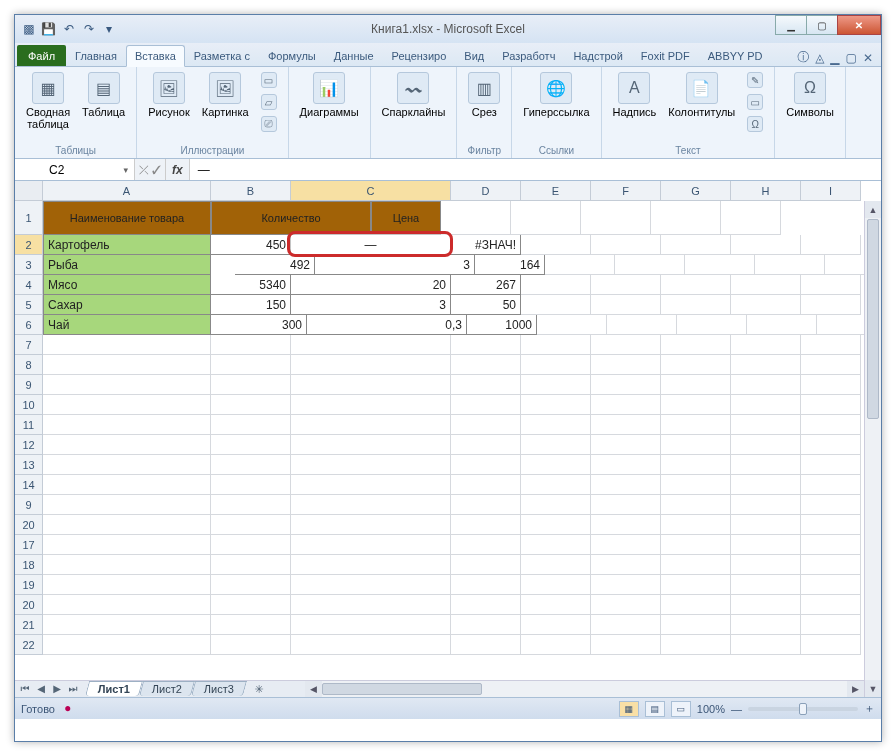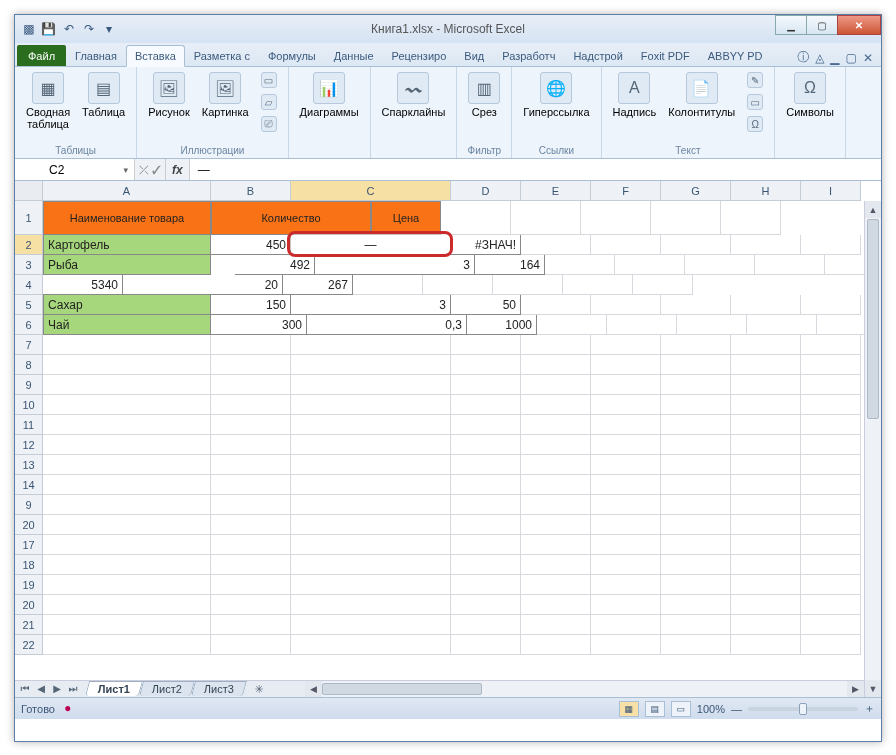--- a/index.html
+++ b/index.html
@@ -51,21 +51,21 @@
 .col-headers{position:absolute;left:28px;top:0;height:20px;display:flex;}
 .ch{height:20px;border-right:1px solid #c4ccd6;border-bottom:1px solid #c4ccd6;background:#eef2f6;display:flex;align-items:center;justify-content:center;font-size:11px;color:#3a5572;}
 .ch.sel{background:#f7e0a3;}
 .row-headers{position:absolute;left:0;top:20px;width:28px;}
 .rh{width:28px;border-right:1px solid #c4ccd6;border-bottom:1px solid #c4ccd6;background:#eef2f6;display:flex;align-items:center;justify-content:center;font-size:11px;color:#3a5572;}
 .rh.sel{background:#f7e0a3;}
 .cells{position:absolute;left:28px;top:20px;}
 .row{display:flex;}
 .cell{border-right:1px solid #d6d9de;border-bottom:1px solid #d6d9de;font-size:12px;color:#222;display:flex;align-items:center;overflow:hidden;}
 .cell.bordered{border-right:1px solid #888;border-bottom:1px solid #888;}
-.cell.hdr{background:#f97316;justify-content:center;font-size:11px;border-top:1px solid #888;border-left:1px solid #888;}
+.cell.hdr{background:#a16207;justify-content:center;font-size:11px;border-top:1px solid #888;border-left:1px solid #888;}
 .cell.name{background:#a7d77c;padding:0 4px;border-left:1px solid #888;}
 .cell.num{justify-content:flex-end;padding-right:4px;}
 .cell.center{justify-content:center;}
 .highlight{position:absolute;border:3px solid #cc2b2b;border-radius:8px;pointer-events:none;box-shadow:0 0 0 1px rgba(255,255,255,.5) inset;}
 
 
 .vscroll{position:absolute;right:0;top:20px;bottom:0;width:17px;background:#eef1f5;border-left:1px solid #ccd;}
 .vscroll .thumb{position:absolute;left:2px;right:2px;top:18px;height:200px;background:#d0d8e2;border:1px solid #aeb9c8;border-radius:2px;}
 .vscroll .arr{position:absolute;left:0;right:0;height:17px;background:#e3e8ef;display:flex;align-items:center;justify-content:center;font-size:9px;color:#556;}
 .vscroll .arr.up{top:0;} .vscroll .arr.dn{bottom:0;}
@@ -318,20 +318,21 @@
           <div class="cell bordered num" style="width: 80px; height: 20px; margin-left: 24px;">492</div>
           <div class="cell bordered num" style="width: 160px; height: 20px;">3</div>
           <div class="cell bordered num" style="width: 70px; height: 20px;">164</div>
           <div class="cell" style="width: 70px; height: 20px;"></div>
           <div class="cell" style="width: 70px; height: 20px;"></div>
           <div class="cell" style="width: 70px; height: 20px;"></div>
           <div class="cell" style="width: 70px; height: 20px;"></div>
           <div class="cell" style="width: 60px; height: 20px;"></div>
         </div>
         <div class="row">
+          <div class="cell bordered name" style="width: 168px; height: 20px;">Мясо</div>
           <div class="cell bordered num" style="width: 80px; height: 20px;">5340</div>
           <div class="cell bordered num" style="width: 160px; height: 20px;">20</div>
           <div class="cell bordered num" style="width: 70px; height: 20px;">267</div>
           <div class="cell" style="width: 70px; height: 20px;"></div>
           <div class="cell" style="width: 70px; height: 20px;"></div>
           <div class="cell" style="width: 70px; height: 20px;"></div>
           <div class="cell" style="width: 70px; height: 20px;"></div>
           <div class="cell" style="width: 60px; height: 20px;"></div>
         </div>
         <div class="row">

